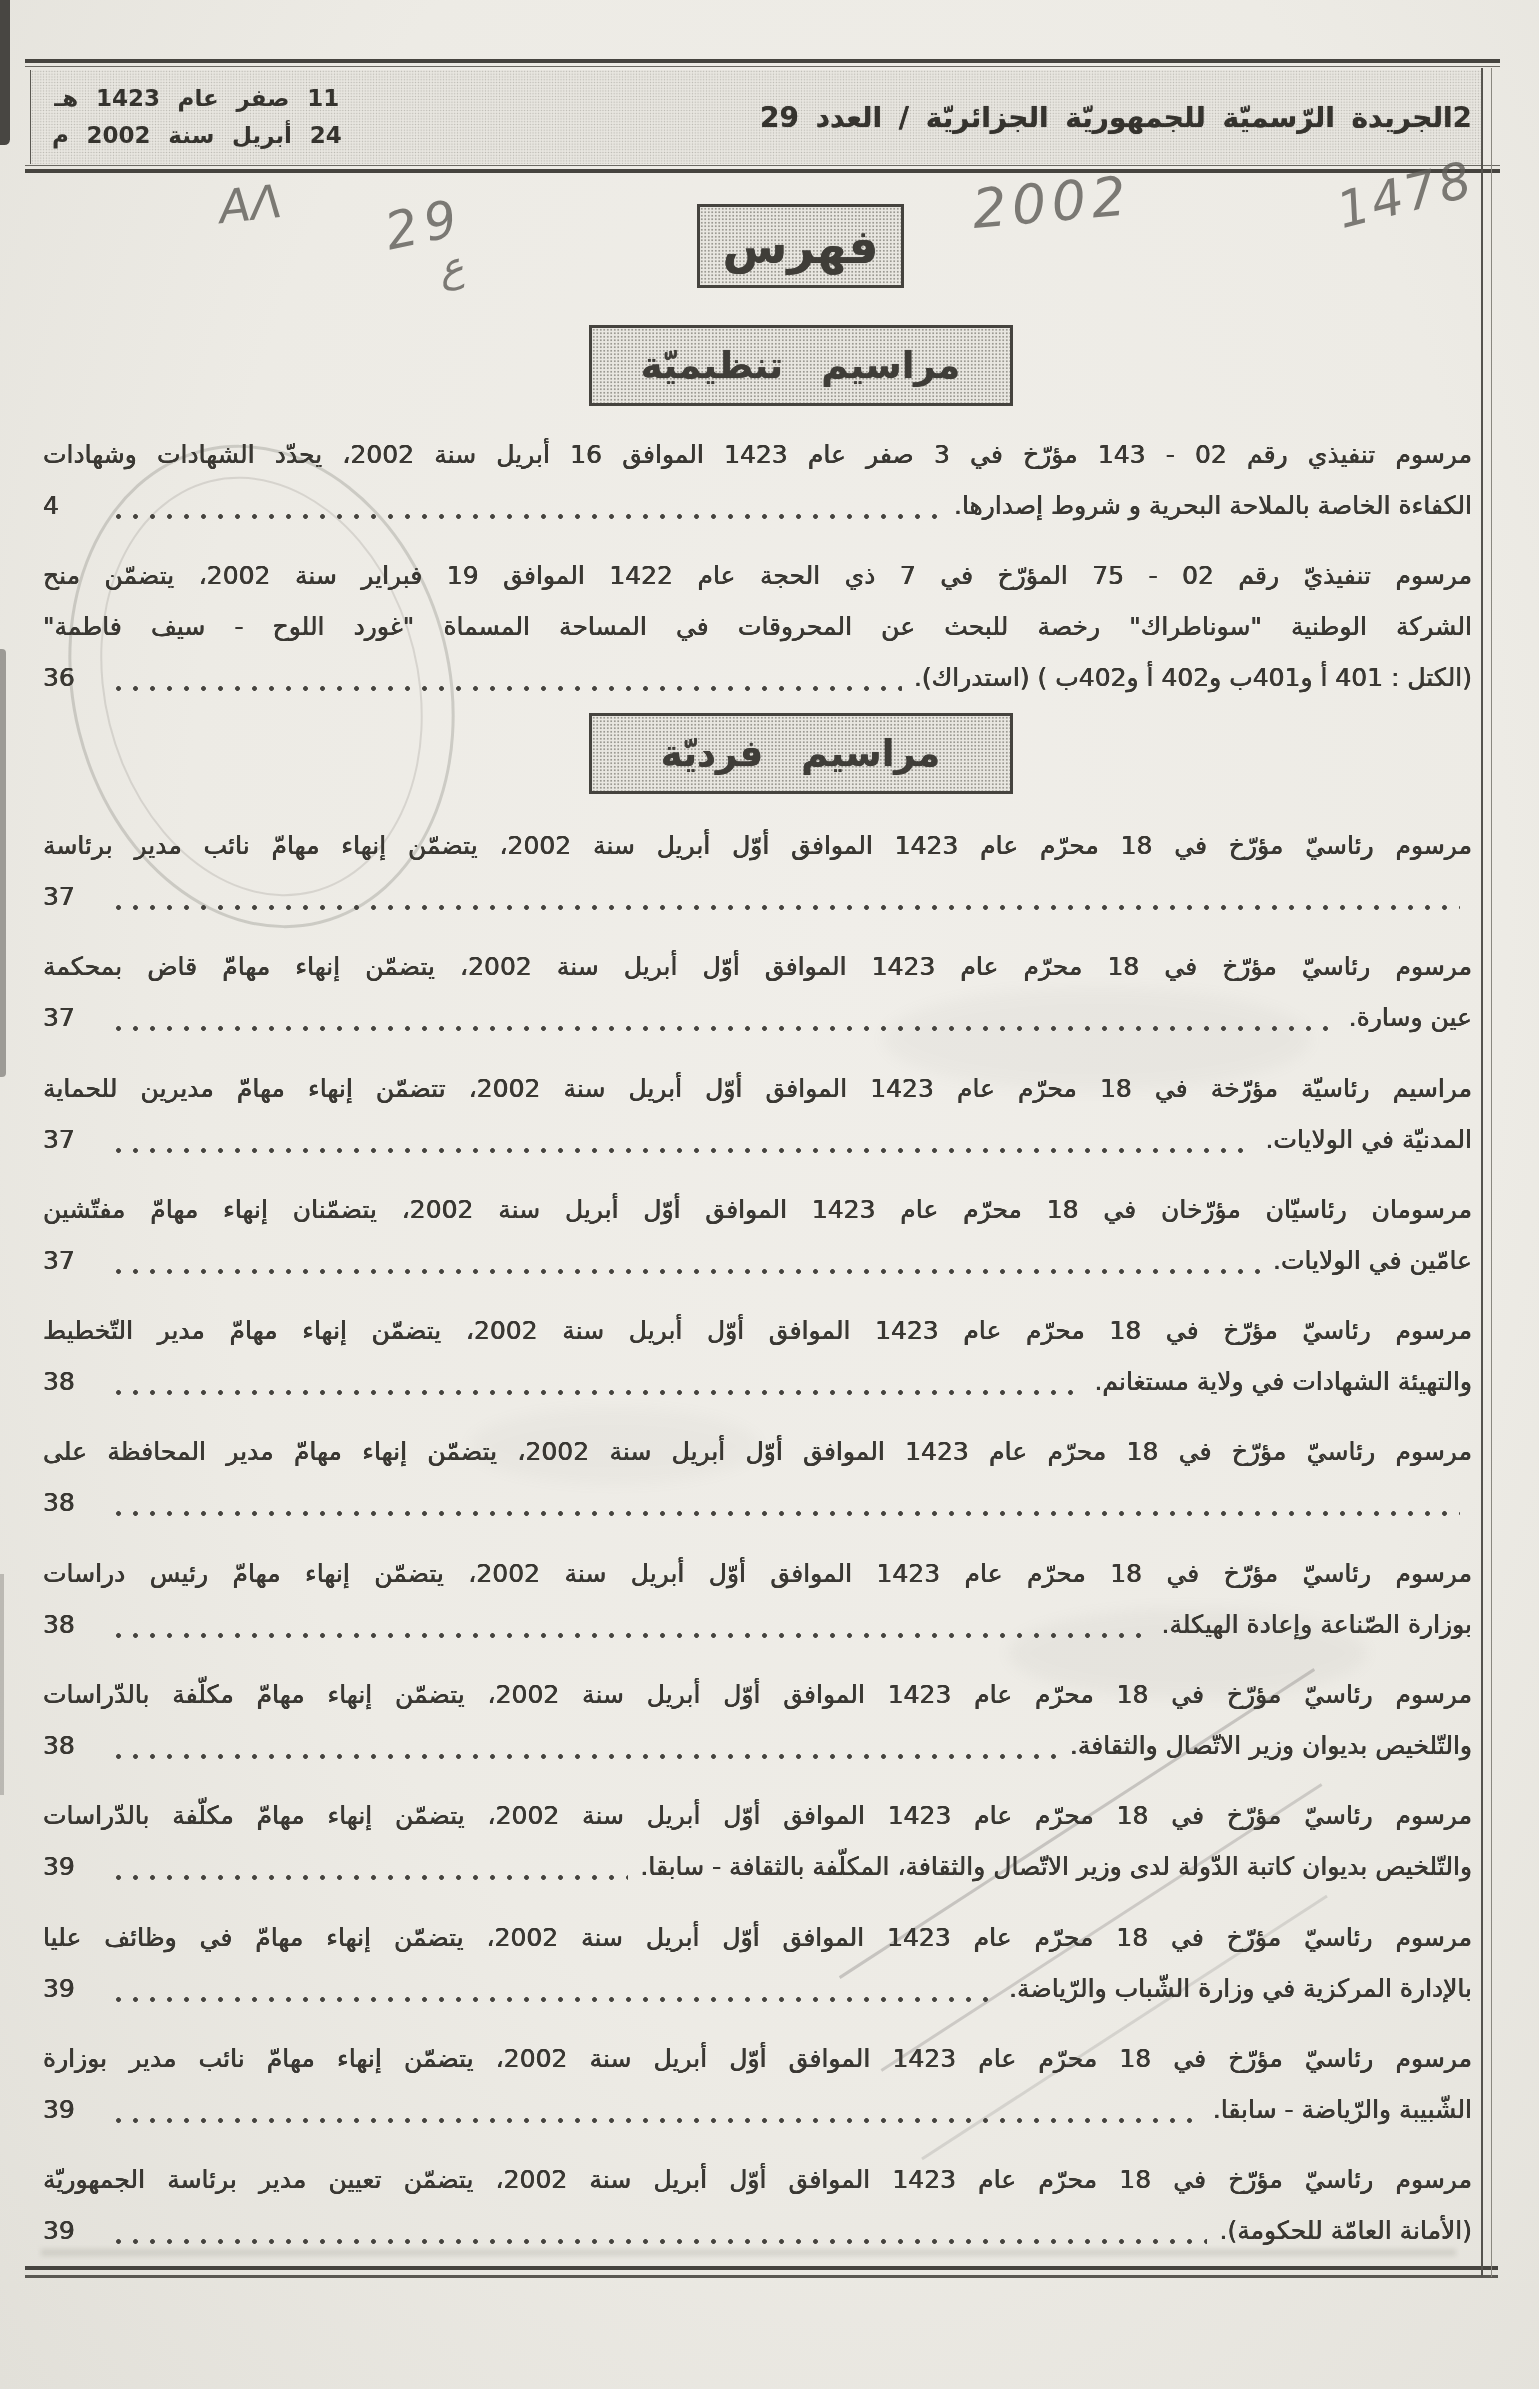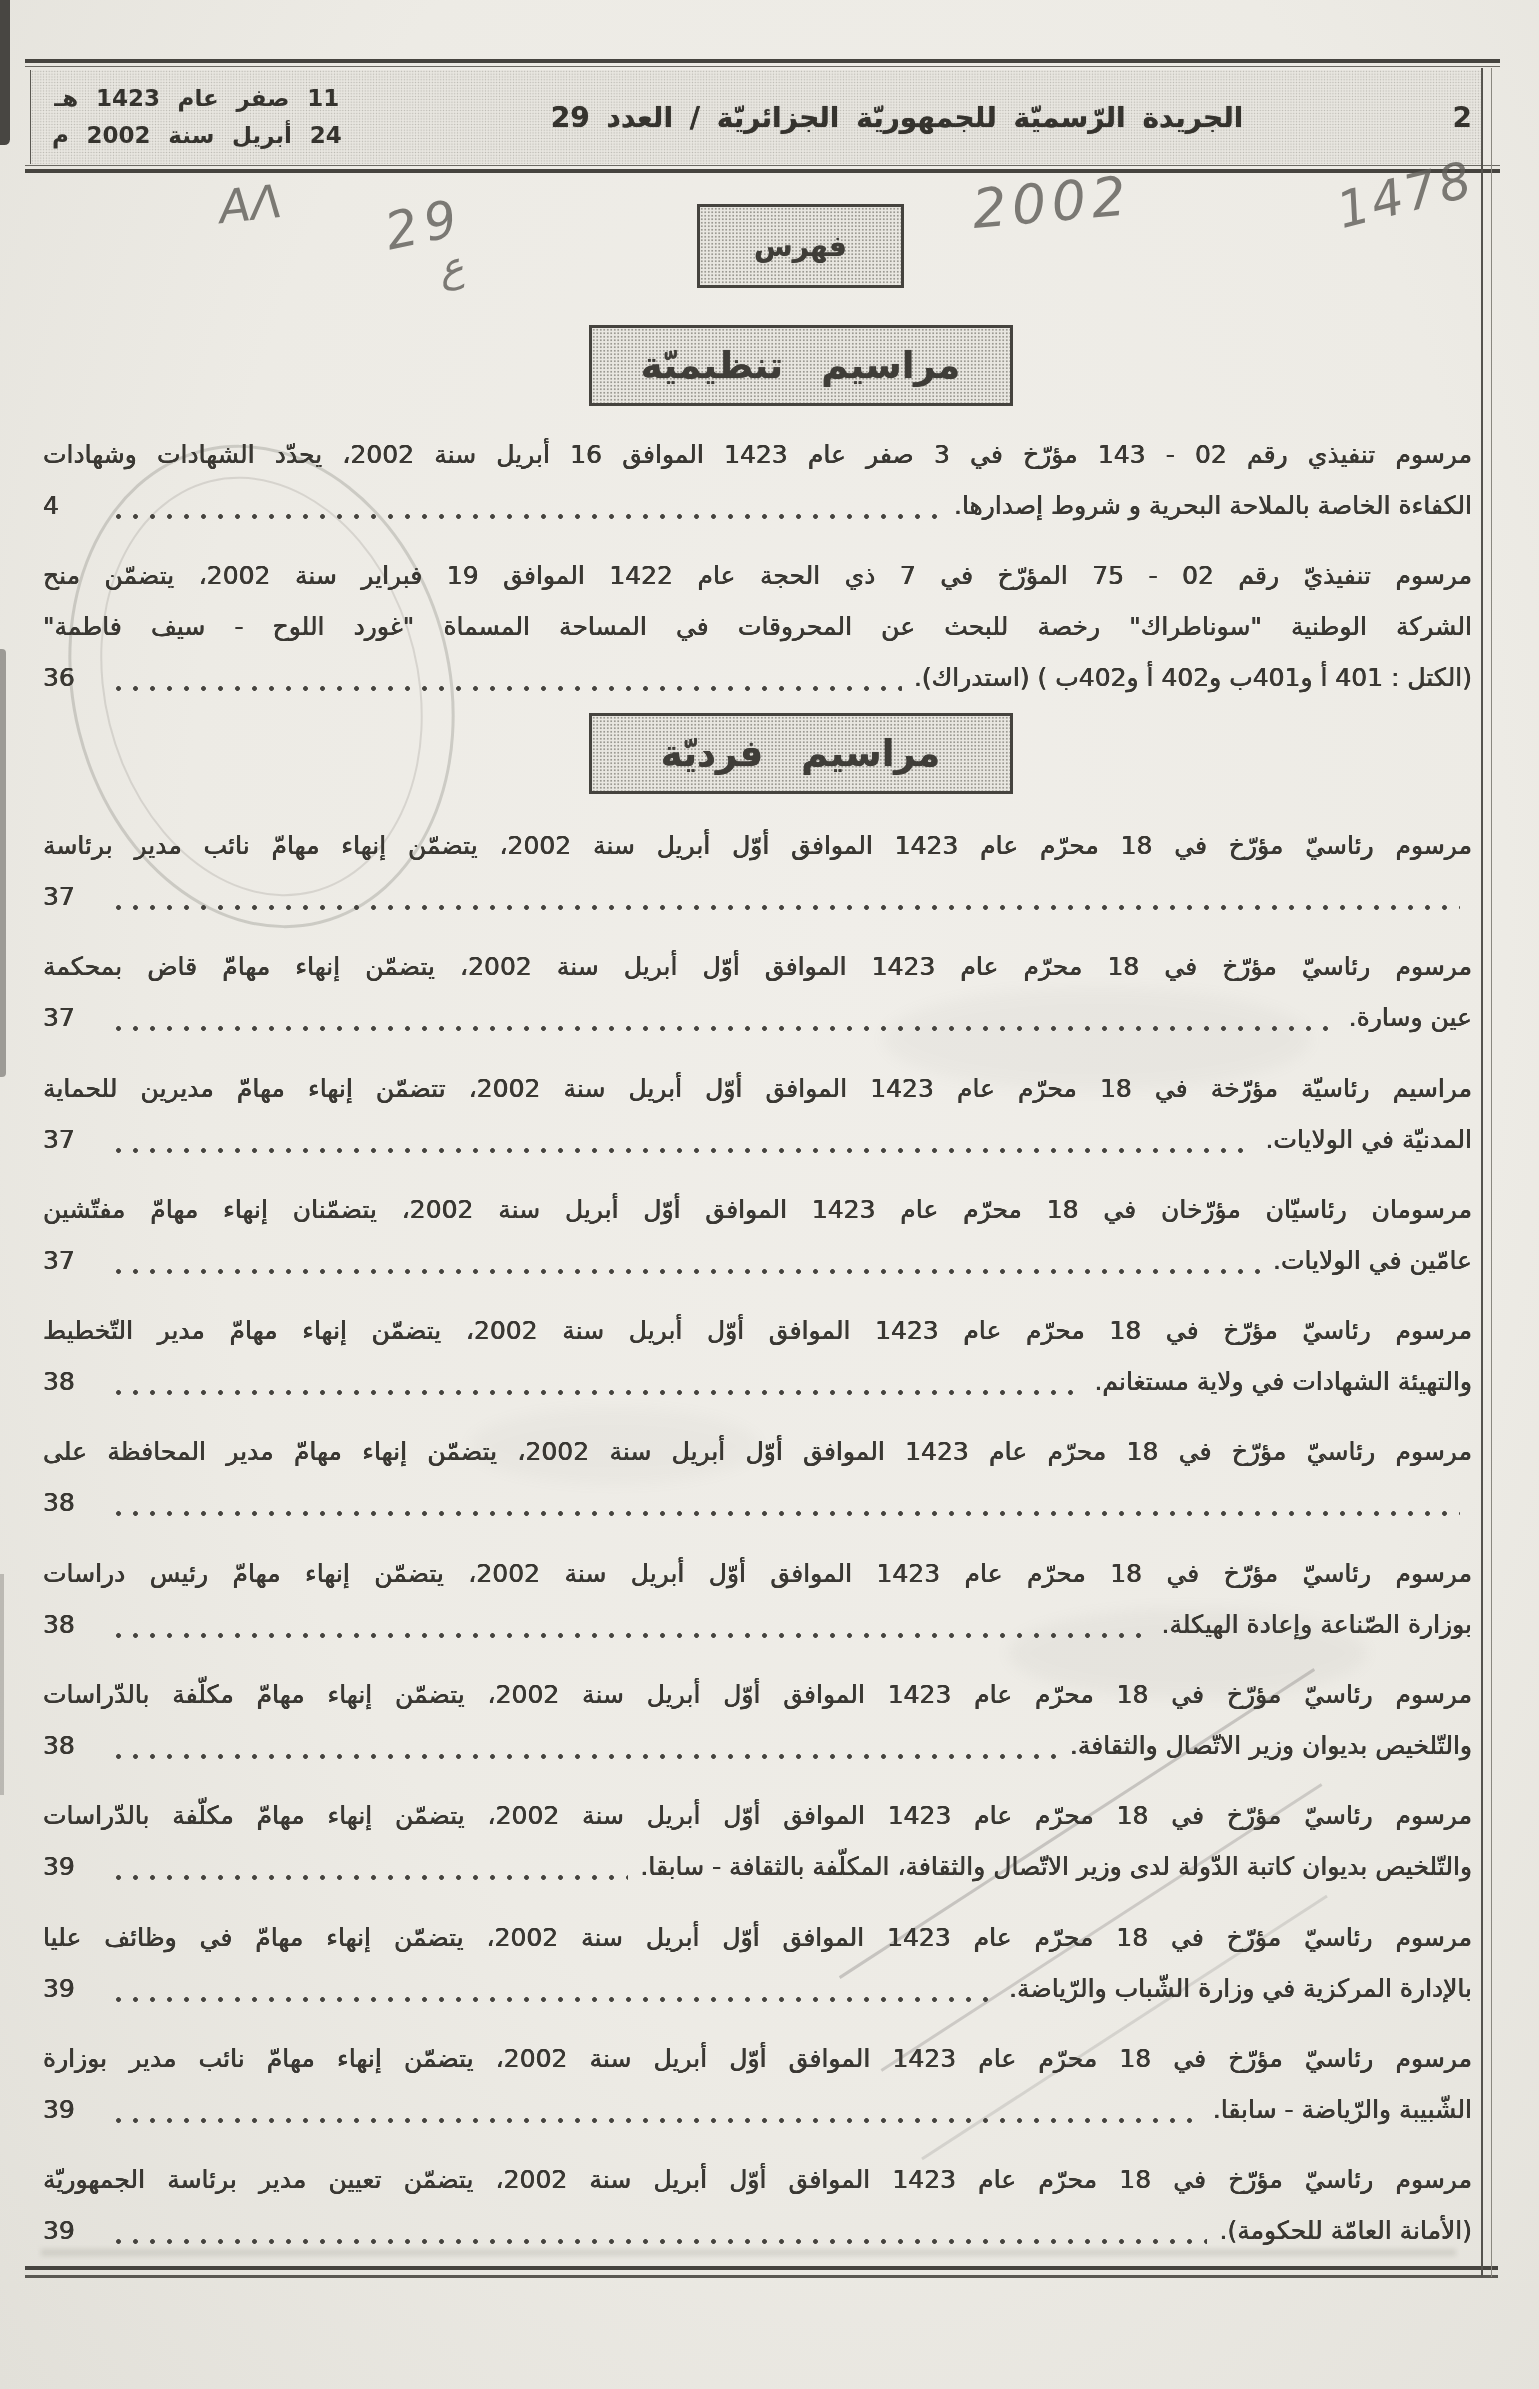--- a/index.html
+++ b/index.html
@@ -32,21 +32,21 @@
   
   .band{
     position:absolute;left:30px;width:1452px;top:70px;height:94px;
     border-left:1.4px solid #5a5852;border-right:1.4px solid #5a5852;
     background-color:#e8e6e0;
     background-image:radial-gradient(#bab8b1 0.6px,transparent 1px);
     background-size:2.8px 2.8px;
     display:flex;align-items:center;box-sizing:border-box;padding:0 8.3px 0 21px;
   }
   .pnum-top{font-size:28px;font-weight:bold;letter-spacing:0.7px;}
-  .band-title{flex:1;text-align:center;font-size:28px;font-weight:bold;word-spacing:7px;letter-spacing:0.3px;text-shadow:0 0 0.7px currentColor;}
+  .band-title{flex:1;text-align:right;font-size:28px;font-weight:bold;word-spacing:7px;letter-spacing:0.3px;text-shadow:0 0 0.7px currentColor;}
   .band-dates{font-size:23px;font-weight:bold;line-height:37px;text-align:center;letter-spacing:1.4px;word-spacing:9.7px;white-space:nowrap;}
   
   .hand{position:absolute;font-style:italic;color:var(--hand);opacity:.8;white-space:nowrap;}
   .hand-aa{left:219px;top:177px;font-size:46px;transform:rotate(-6deg);}
   .hand-issue{left:385px;top:195px;font-size:51px;transform:rotate(-12deg);letter-spacing:7px;}
   .hand-ain{left:439px;top:243px;font-size:41px;transform:rotate(-8deg);}
   .hand-year{left:972px;top:171px;font-size:54px;transform:rotate(-5deg);letter-spacing:5.5px;}
   .hand-num{left:1336px;top:166px;font-size:50px;transform:rotate(-14deg);letter-spacing:2.8px;}
   
   .stamp{position:absolute;left:72px;top:442px;width:373px;height:483px;border:3.5px solid rgba(110,108,100,.26);border-radius:50%;transform:rotate(-14deg);}
@@ -61,21 +61,21 @@
   .blob3{left:469px;top:1408px;width:290px;height:76px;opacity:.05;}
   
   .content{position:absolute;left:43px;width:1429px;top:204px;direction:rtl;}
   .box{
     box-sizing:border-box;border:3.5px solid #45433e;background-color:var(--box-fill);
     background-image:radial-gradient(var(--halftone) 0.8px,transparent 1.2px);background-size:3.5px 3.5px;
     display:flex;align-items:center;justify-content:center;
     position:relative;right:-43px;margin:0 auto;
     color:#3f3d38;font-weight:bold;text-shadow:0 0 0.7px currentColor;
   }
-  .fihris-box{width:207px;height:84px;font-size:28px;}
+  .fihris-box{width:207px;height:84px;font-size:47px;}
   .head-box{width:424px;height:81px;font-size:37px;word-spacing:25px;letter-spacing:0.7px;}
   section:nth-child(1) .head-box{margin-top:37px;}
   section:nth-child(2) .head-box{margin-top:9.7px;}
   section:nth-child(1) .entries{margin-top:23px;}
   section:nth-child(2) .entries{margin-top:26px;}
   .entry{margin-bottom:19.3px;direction:rtl;font-size:25px;color:#3a3833;
          text-shadow:0.3px 0 0 currentColor,-0.3px 0 0 currentColor;}
   .entry:last-child{margin-bottom:0;}
   .line{line-height:51px;height:51px;overflow:hidden;}
   .line-full{text-align:justify;text-align-last:justify;}

